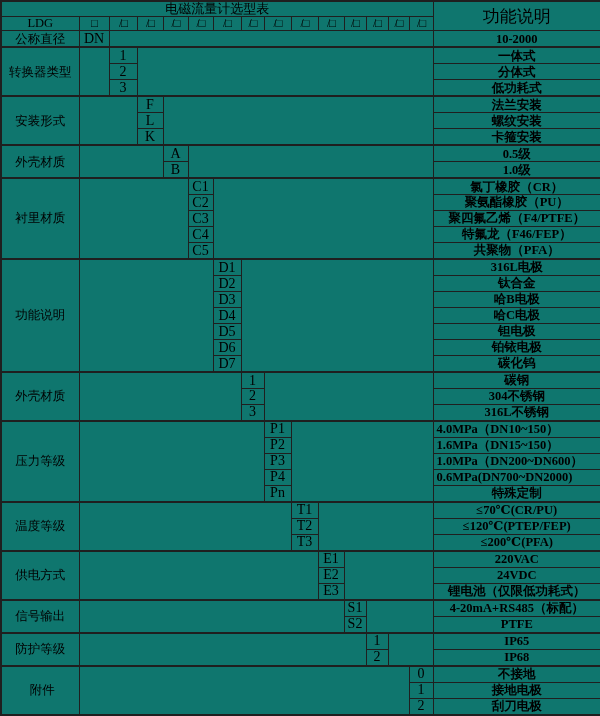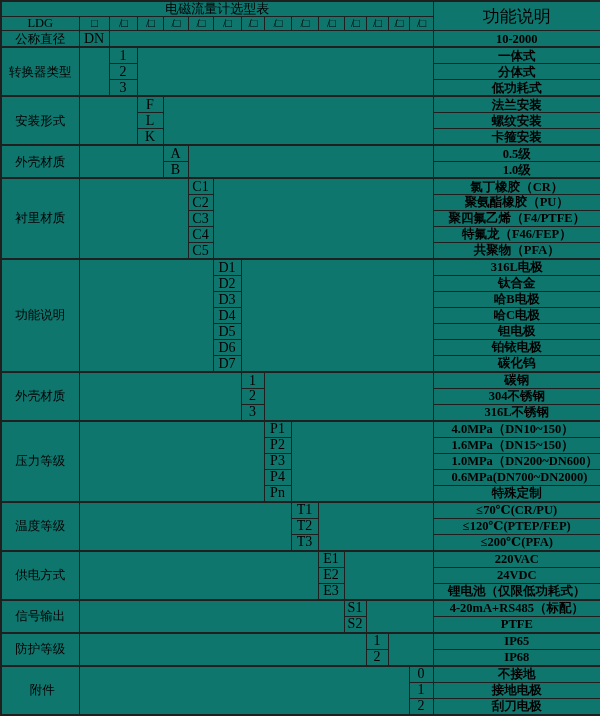--- a/index.html
+++ b/index.html
@@ -22,21 +22,21 @@
   tr.sec > td { border-top:2px solid #1f1f1f; }
   td.title-cell { font-size:13px; }
   td.fn-header  { font-size:17px; }
   td.label { text-align:left; padding-left:6px; }
   td.label.flush { padding-left:0; }
   td.label.center { text-align:center; padding-left:4px; }
   td.dn { text-align:left; padding-left:3px; }
   td.code { font-size:14px; }
   td.box { font-size:11.5px; letter-spacing:-1px; }
   td.desc { font-size:12.5px;font-weight:bold; }
-  td.desc.left { text-align:left; padding-left:18px; }
+  td.desc.left { text-align:left; padding-left:3px; }
   td.spacer { }
 </style>
 </head>
 <body>
 
 <div class="wrap">
   <table class="sel" id="sel-table">
     <colgroup id="sel-cols">
         <col style="width: 78px;">
         <col style="width: 30px;">

